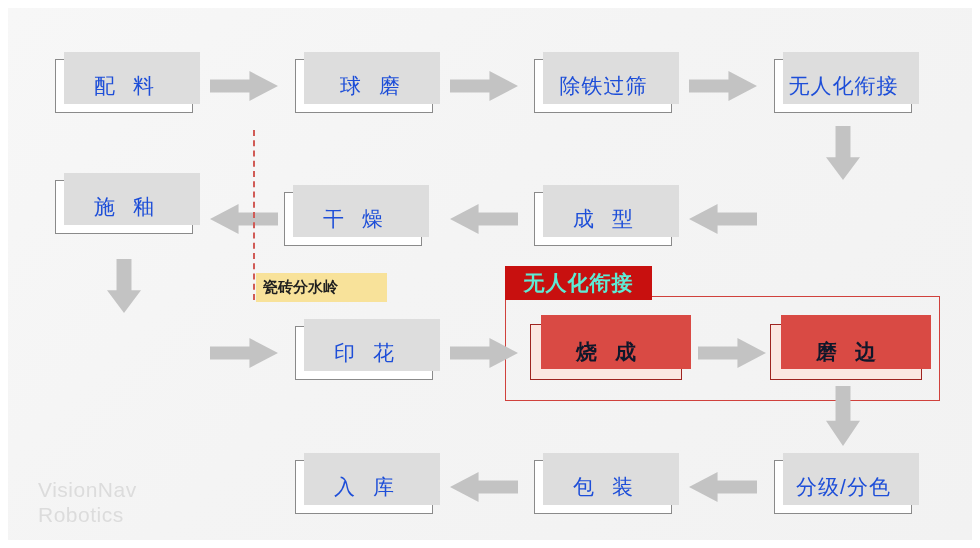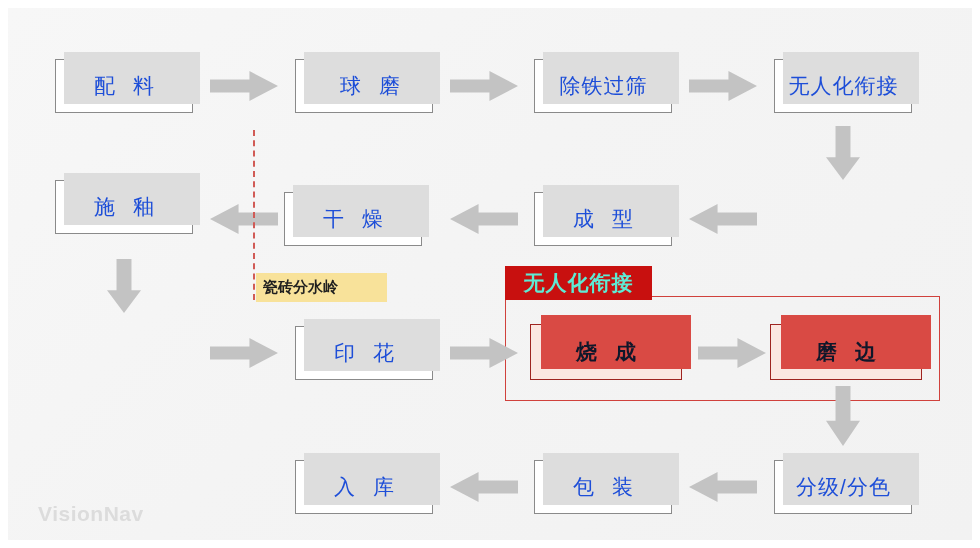--- a/index.html
+++ b/index.html
@@ -123,34 +123,34 @@
     white-space: nowrap;
     z-index: 7;
   }
 
   
   .watermark {
     position: absolute;
     color: #dcdcdc;
     font-size: 21px;
     line-height: 1.18;
-    font-weight: 700;
+    font-weight: 400;
     letter-spacing: 0.5px;
     z-index: 1;
     user-select: none;
-    margin-top: 24px;
   }
 </style>
 </head>
 <body>
 
 <div id="canvas">
 
   <div class="watermark" style="left:30px; top:470px;">
     <div>VisionNav</div>
+    <div>Robotics</div>
   </div>
 
   <div class="group-box" style="left:497px; top:288px; width:435px; height:105px;"></div>
   <div class="group-banner" style="left:497px; top:258px; width:147px; height:34px;">无人化衔接</div>
 
   <div class="node" style="left:47px; top:51px; width:138px; height:54px;">配 料</div>
   <div class="arrow right" style="left:202px; top:63px; width:68px; height:30px;"></div>
 
   <div class="node" style="left:287px; top:51px; width:138px; height:54px;padding-left:12px;">球 磨</div>
   <div class="arrow right" style="left:442px; top:63px; width:68px; height:30px;"></div>

